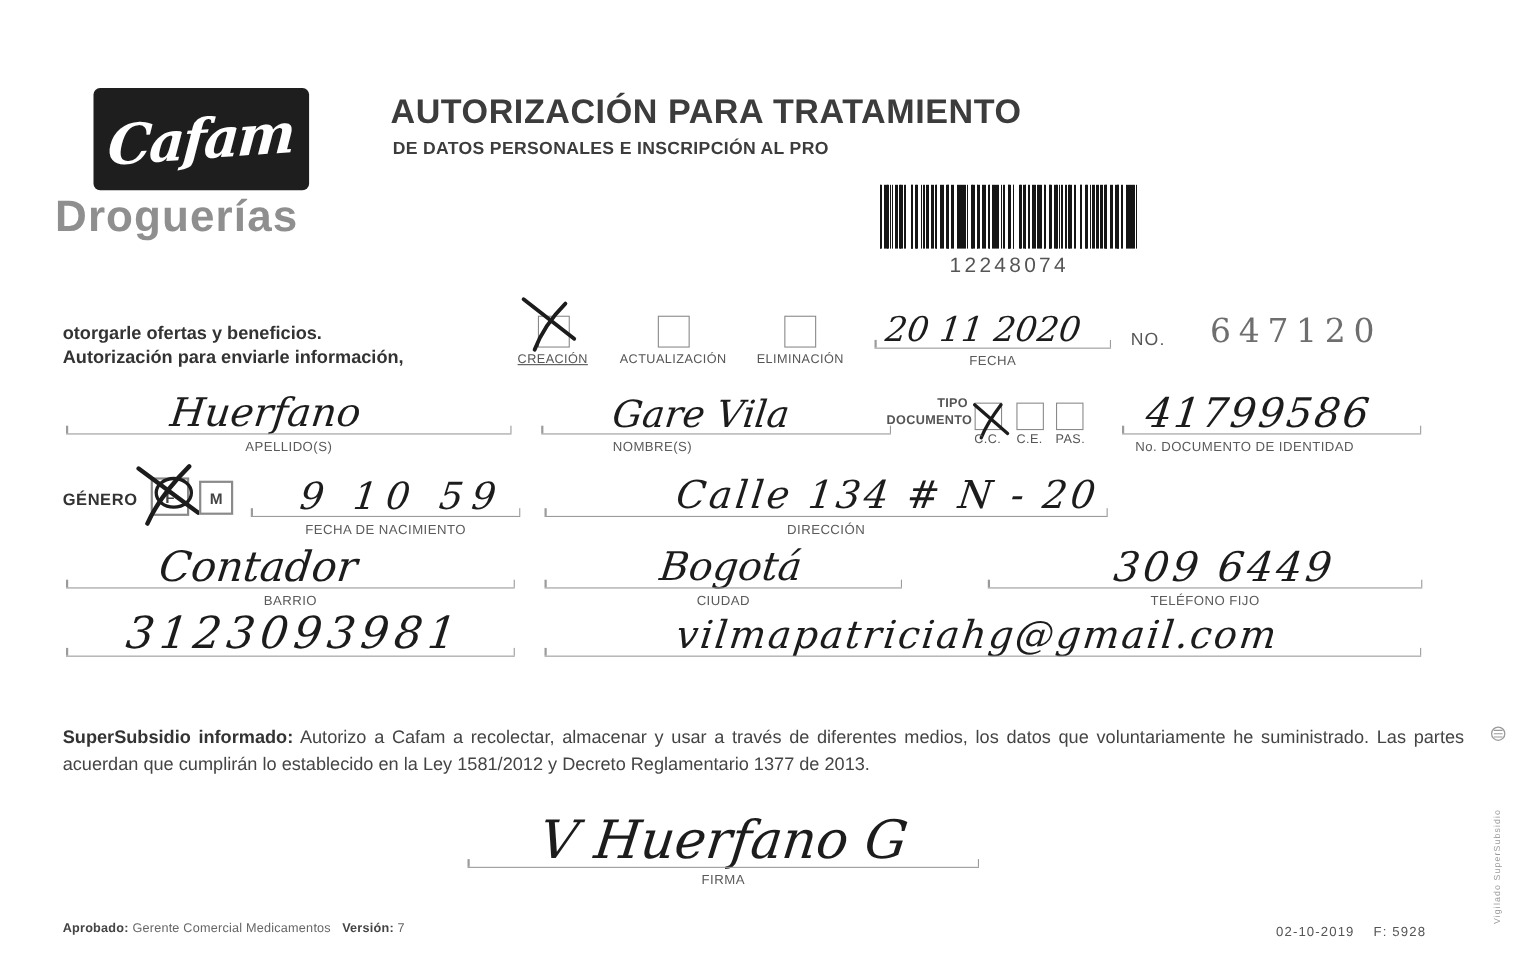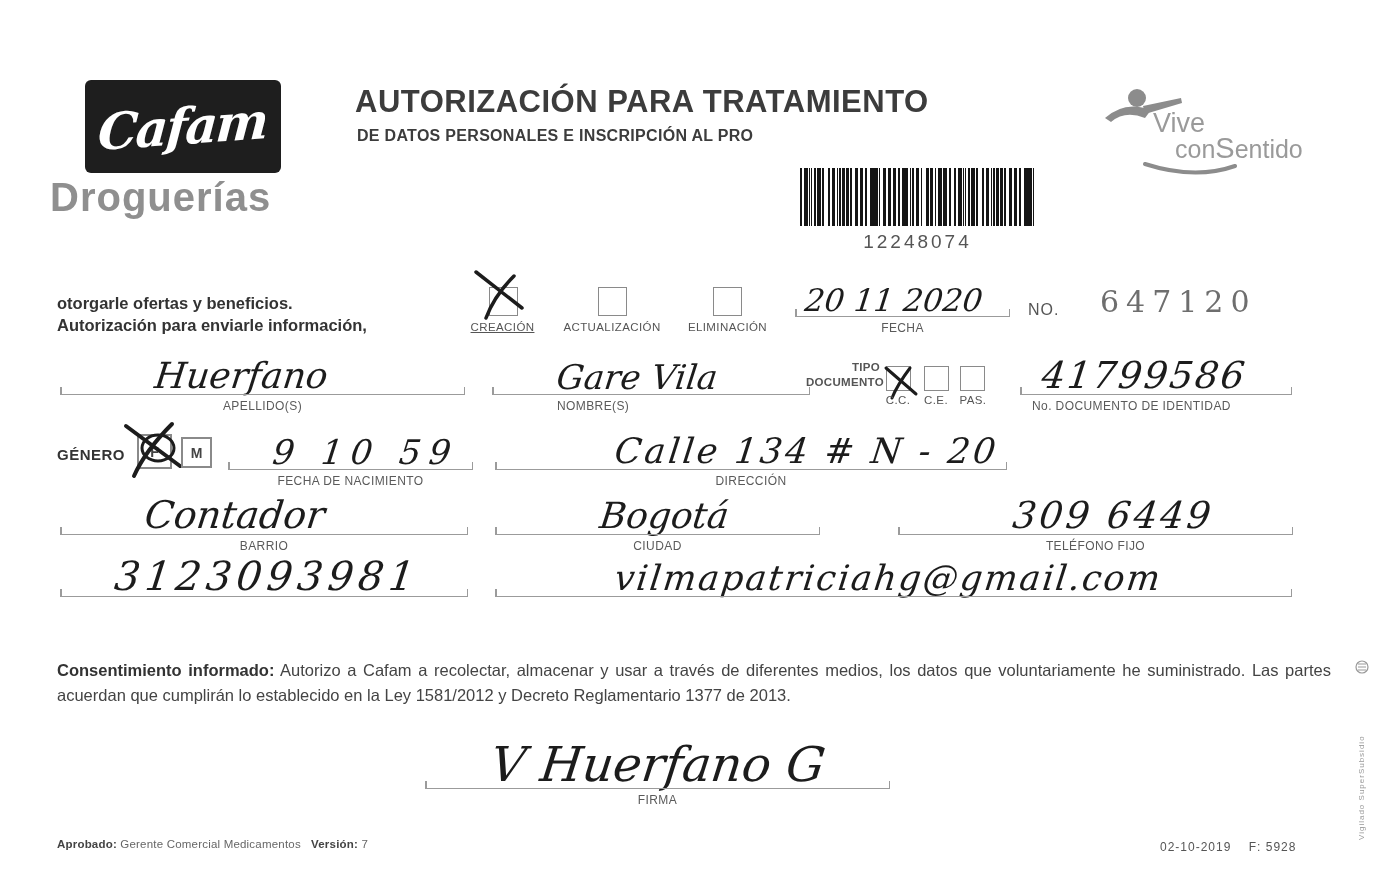--- a/index.html
+++ b/index.html
@@ -114,32 +114,20 @@
 <div class="page">
 
   <div class="cafam-box">
     <span class="cafam-script">Cafam</span>
   </div>
   <div class="droguerias">Droguerías</div>
 
   <div class="main-title">AUTORIZACIÓN PARA TRATAMIENTO</div>
   <div class="sub-title">DE DATOS PERSONALES E INSCRIPCIÓN AL PRO</div>
 
-  <div class="vive-logo">
-    <svg width="240" height="100" viewBox="0 0 240 100">
-      <g stroke="none" fill="#8c8c8c">
-        <circle cx="52" cy="18" r="9"></circle>
-        <path d="M20 38 Q40 20 66 30 L60 38 Q40 30 26 42 Z"></path>
-        <path d="M58 26 L96 18 L97 23 L60 34 Z"></path>
-      </g>
-      <text x="68" y="52" font-family="Liberation Sans, sans-serif" font-size="27" fill="#9a9a9a">Vive</text>
-      <text x="90" y="78" font-family="Liberation Sans, sans-serif" font-size="25" fill="#9a9a9a">con<tspan font-size="29">S</tspan>entido</text>
-      <path d="M60 84 Q110 100 150 86" stroke="#8c8c8c" stroke-width="4" fill="none" stroke-linecap="round"></path>
-    </svg>
-  </div>
 
   <div class="barcode"></div>
   <div class="barcode-num">12248074</div>
 
   <div class="intro">
     <div>otorgarle ofertas y beneficios.</div>
     <div>Autorización para enviarle información,</div>
   </div>
 
   <div class="cbx" style="left:489px;top:287px;width:27px;height:27px;"></div>
@@ -263,21 +251,21 @@
   </div>
 
   <div class="field" style="left:495px;top:543px;width:797px;">
     <div class="fvalue" style="height:53px;padding-left:120px;">
       <span class="hw" style="font-size:35px;letter-spacing:2px;">vilmapatriciahg@gmail.com</span>
     </div>
     <div class="rule"></div>
   </div>
 
   <div class="consent">
-    <b>Consentimiento informado:</b><span> Autorizo a Cafam a recolectar, almacenar y usar a través de diferentes medios, los datos que voluntariamente he suministrado. Las partes acuerdan que cumplirán lo establecido en la Ley 1581/2012 y Decreto Reglamentario 1377 de 2013.</span>
+    <b>SuperSubsidio informado:</b><span> Autorizo a Cafam a recolectar, almacenar y usar a través de diferentes medios, los datos que voluntariamente he suministrado. Las partes acuerdan que cumplirán lo establecido en la Ley 1581/2012 y Decreto Reglamentario 1377 de 2013.</span>
   </div>
 
   <div class="sig-field">
     <div class="sig-value">
       <span class="hw" style="font-size:48px;">V Huerfano G</span>
     </div>
     <div class="rule"></div>
     <div class="flabel">FIRMA</div>
   </div>
 

